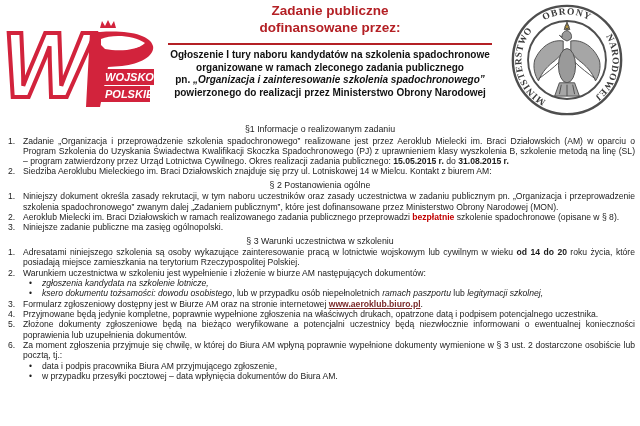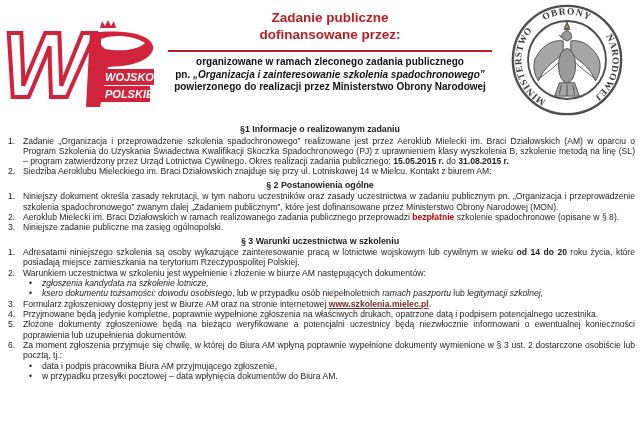--- a/index.html
+++ b/index.html
@@ -6,28 +6,28 @@
   body{
     width:640px;height:426px;overflow:hidden;background:#ffffff;
     font-family:"Liberation Sans","DejaVu Sans",sans-serif;color:#1c1c1c;
     position:relative;
   }
   
   .header{display:flex;align-items:flex-start;padding:3px 6px 0 4px;height:118px;}
   .logo-col{width:156px;flex:none;}
   .logo-col svg{margin-top:16px;display:block;}
   .center-col{width:340px;flex:none;text-align:center;}
-  .doc-title{color:#b42025;font-weight:bold;font-size:13.5px;line-height:1.25;margin-top:7px;}
+  .doc-title{color:#b42025;font-weight:bold;font-size:13.5px;line-height:1.25;}
   .red-rule{height:2px;background:#b42025;margin:6px 8px 4px 8px;}
   .announce{font-weight:bold;font-size:10px;line-height:1.28;color:#111;}
   .announce .it{font-style:italic;}
   .emblem-col{flex:1;display:flex;justify-content:center;}
   
   .main{padding:0 5px;font-size:8.6px;line-height:1.2;}
-  .sec-heading{text-align:center;font-weight:bold;font-size:8.8px;margin:3px 0 1px 0;}
+  .sec-heading{text-align:center;font-weight:normal;font-size:8.8px;margin:3px 0 1px 0;}
   .item{display:flex;margin:0;}
   .num{flex:none;width:15px;text-align:left;padding-left:3px;}
   .itext{flex:1;text-align:justify;}
   .bullets{margin:0 0 0 24px;}
   .bullet{display:flex;}
   .bmark{flex:none;width:13px;}
   .bmark::before{content:"•";}
   .btext{flex:1;text-align:justify;}
   .it{font-style:italic;}
   .bd{font-weight:bold;}
@@ -59,20 +59,21 @@
     </svg>
   </div>
 
   <div class="center-col">
     <div class="doc-title">
       <div>Zadanie publiczne</div>
       <div>dofinansowane przez:</div>
     </div>
     <div class="red-rule"></div>
     <div class="announce">
+      <div>Ogłoszenie I tury naboru kandydatów na szkolenia spadochronowe</div>
       <div>organizowane w ramach zleconego zadania publicznego</div>
       <div><span>pn. </span><span class="it">„Organizacja i zainteresowanie szkolenia spadochronowego”</span></div>
       <div>powierzonego do realizacji przez Ministerstwo Obrony Narodowej</div>
     </div>
   </div>
 
   <div class="emblem-col">
     <svg width="114" height="114" viewBox="0 0 120 120">
       <defs>
         <path id="ringPath" d="M 60,108 A 48,48 0 1 1 60.01,108" fill="none"></path>
@@ -152,21 +153,21 @@
         <div class="btext it">zgłoszenia kandydata na szkolenie lotnicze,</div>
       </div>
     <div class="bullet">
         <span class="bmark"></span>
         <div class="btext"><span class="it">ksero dokumentu tożsamości: dowodu osobistego</span><span>, lub w przypadku osób niepełnoletnich </span><span class="it">ramach paszportu</span><span> lub </span><span class="it">legitymacji szkolnej,</span></div>
       </div>
   </div>
 
   <div class="item">
     <span class="num">3.</span>
-    <div class="itext"><span>Formularz zgłoszeniowy dostępny jest w Biurze AM  oraz na stronie internetowej </span><a class="weblink" href="#">www.szkolenia.mielec.pl</a><span>.</span></div>
+    <div class="itext"><span>Formularz zgłoszeniowy dostępny jest w Biurze AM  oraz na stronie internetowej </span><a class="weblink" href="#">www.aeroklub.biuro.pl</a><span>.</span></div>
   </div>
 
   <div class="item">
     <span class="num">4.</span>
     <div class="itext">Przyjmowane będą jedynie kompletne, poprawnie wypełnione zgłoszenia na właściwych drukach, opatrzone datą i podpisem potencjalnego uczestnika.</div>
   </div>
 
   <div class="item">
     <span class="num">5.</span>
     <div class="itext">Złożone dokumenty zgłoszeniowe będą na bieżąco weryfikowane a potencjalni uczestnicy będą niezwłocznie informowani o ewentualnej konieczności poprawienia lub uzupełnienia dokumentów.</div>

